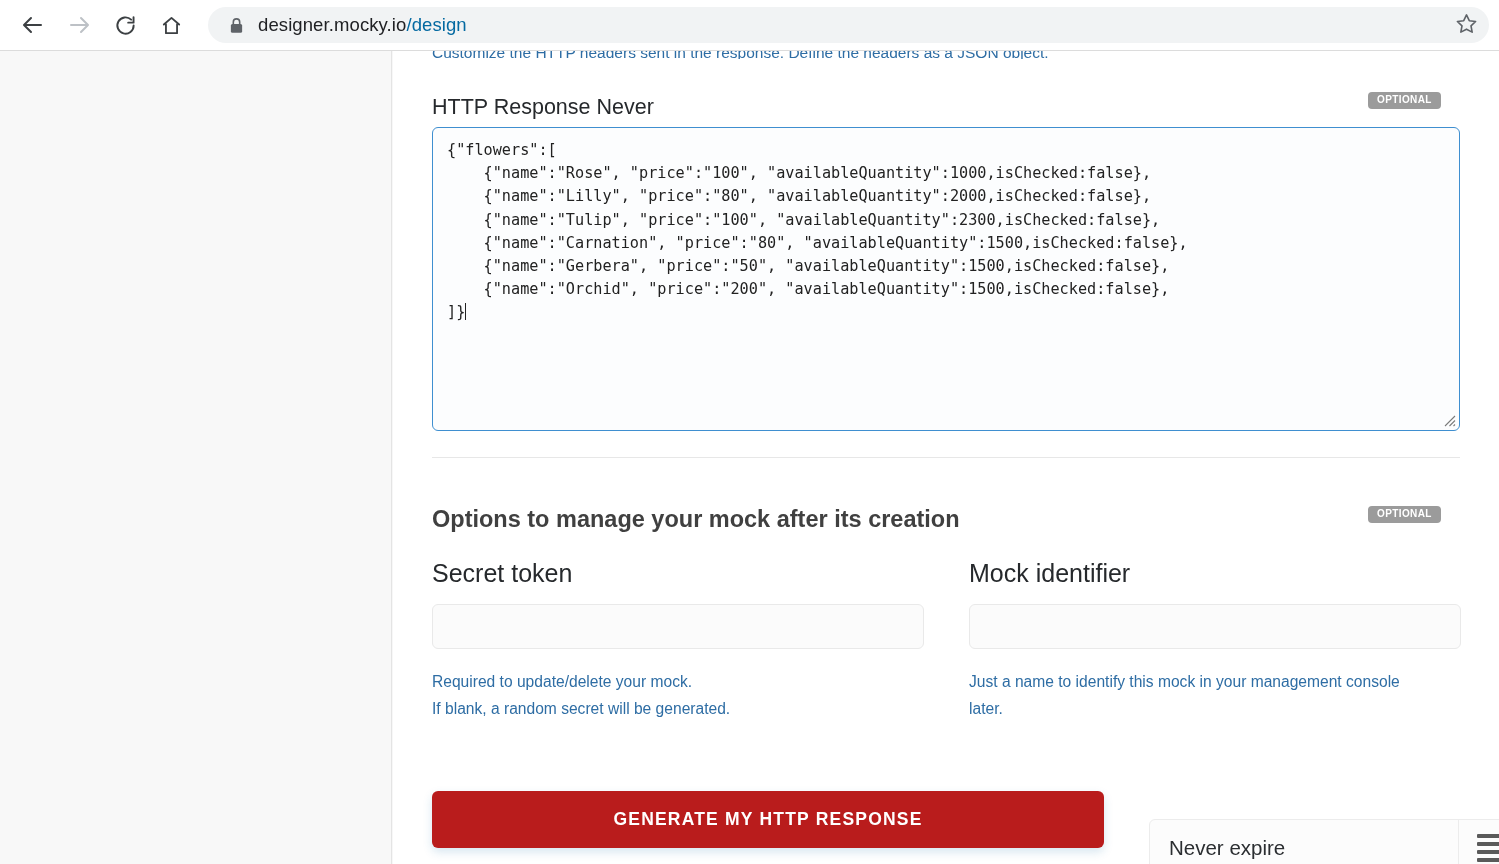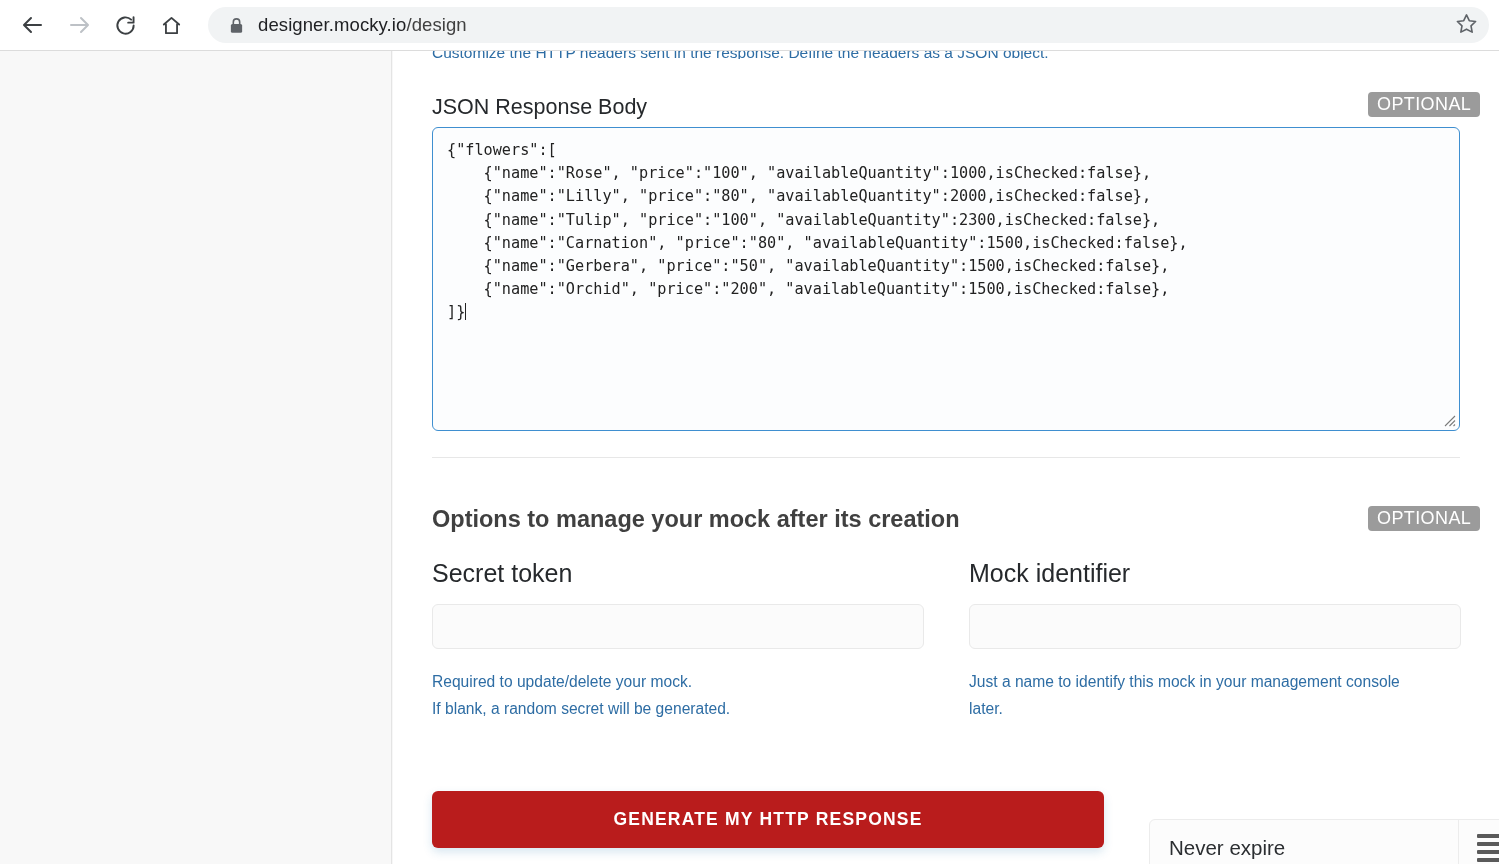--- a/index.html
+++ b/index.html
@@ -42,21 +42,21 @@
     position: relative;
   }
   .lock-icon { flex: 0 0 auto; width: 20px; height: 20px; display:flex; align-items:center; justify-content:center; }
   .url-text {
     margin-left: 12px;
     font-size: 18.5px;
     color: #202124;
     letter-spacing: 0.1px;
     white-space: nowrap;
   }
-  .url-text .url-path { color: #404040; }
+  .url-text .url-path { color: #0369a1; }
   .star-btn {
     position: absolute; right: 6px; top: 50%; transform: translateY(-50%);
     width: 34px; height: 34px;
     display: flex; align-items: center; justify-content: center;
     border-radius: 50%;
   }
 
   
   .page {
     position: absolute; left: 0; top: 51px;
@@ -91,22 +91,22 @@
   .field-block { position: absolute; }
   .field-label {
     font-size: 21.5px;
     color: #26292c;
     font-weight: 400;
   }
   .badge-optional {
     position: absolute;
     background: #9b9b9b;
     color: #ffffff;
-    font-size: 18px;
-    font-weight: normal;
+    font-size: 10px;
+    font-weight: bold;
     letter-spacing: 0.4px;
     padding: 3px 9px 4px;
     border-radius: 4px;
     line-height: 1;
   }
 
   .body-textarea {
     position: absolute;
     left: 39px; top: 76px;
     width: 1028px; height: 304px;
@@ -288,21 +288,21 @@
 
 <div class="page">
 
   <div class="page-left-gutter"></div>
 
   <div class="content">
 
     <div class="cut-helper">Customize the HTTP headers sent in the response. Define the headers as a JSON object.</div>
 
     <div class="field-block" style="left:39px; top:44px;">
-      <span class="field-label">JSON Response Body</span>
+      <span class="field-label">HTTP Response Never</span>
     </div>
     <span class="badge-optional" style="left:975px; top:41px;">OPTIONAL</span>
 
     <div class="body-textarea"><span>{"flowers":[
     {"name":"Rose", "price":"100", "availableQuantity":1000,isChecked:false},
     {"name":"Lilly", "price":"80", "availableQuantity":2000,isChecked:false},
     {"name":"Tulip", "price":"100", "availableQuantity":2300,isChecked:false},
     {"name":"Carnation", "price":"80", "availableQuantity":1500,isChecked:false},
     {"name":"Gerbera", "price":"50", "availableQuantity":1500,isChecked:false},
     {"name":"Orchid", "price":"200", "availableQuantity":1500,isChecked:false},

